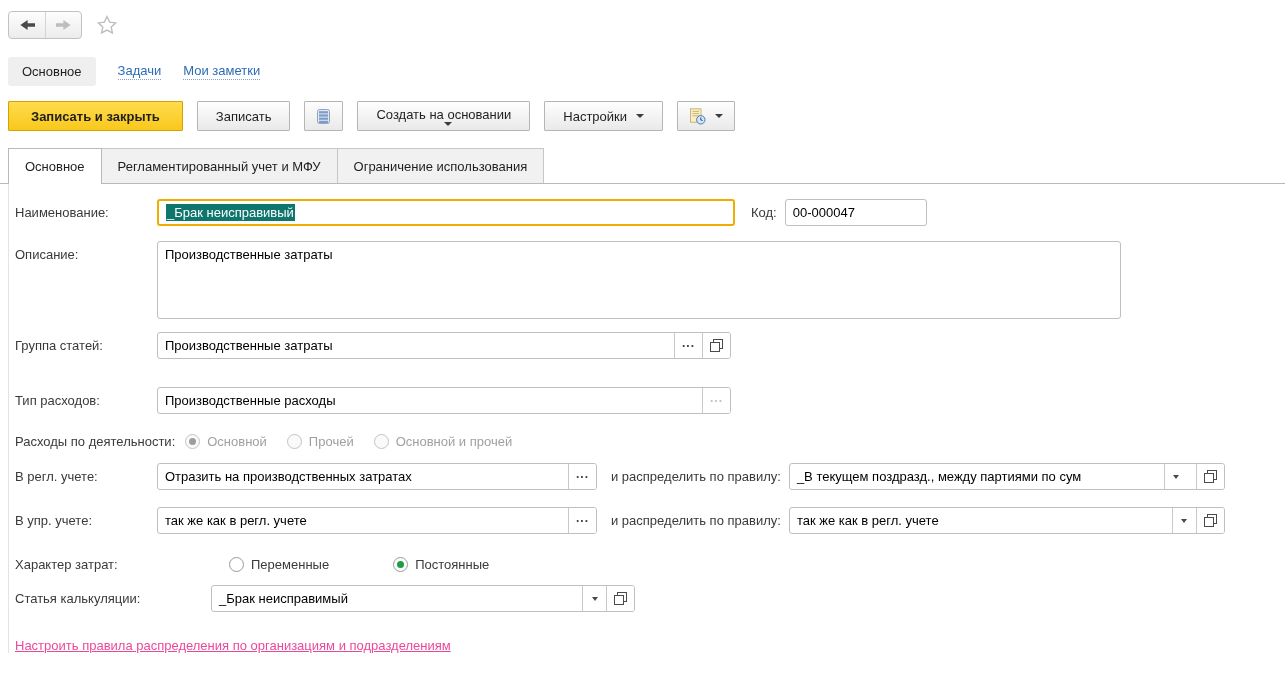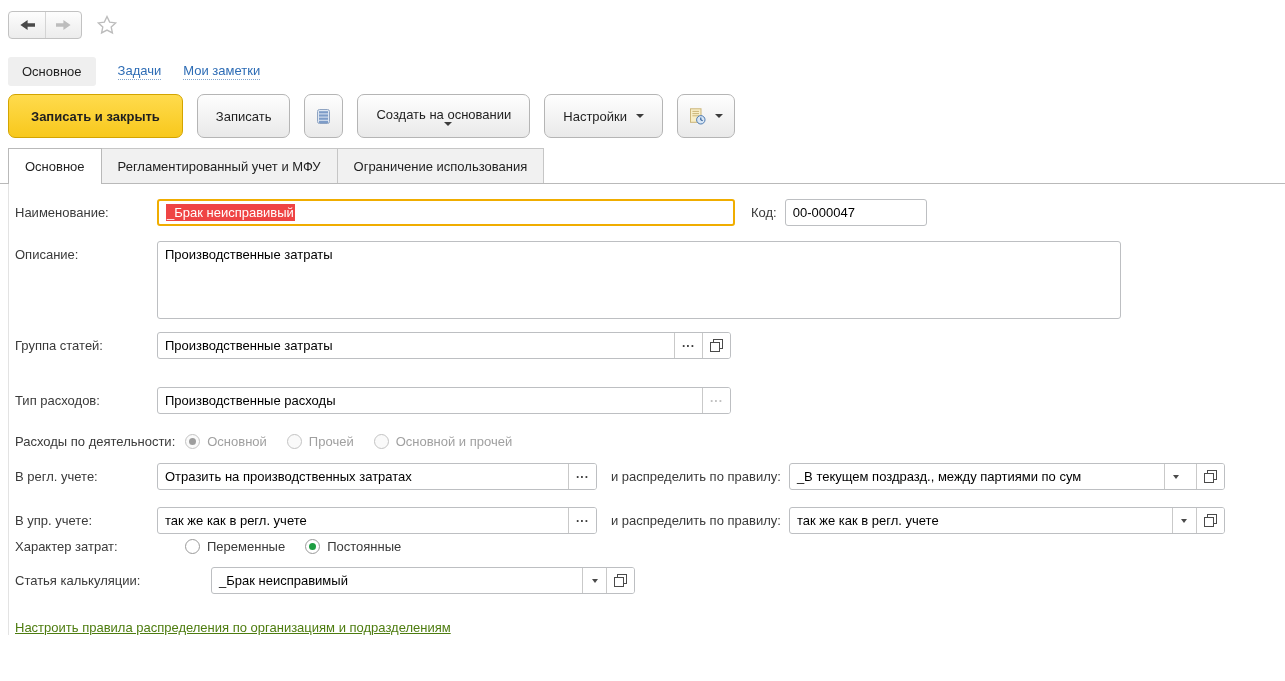--- a/index.html
+++ b/index.html
@@ -16,22 +16,22 @@
   .star { margin-left:14px; display:flex; align-items:center; cursor:pointer; }
   .title { margin-left:10px; font-size:17px; font-weight:400; color:#2b2b2b; white-space:nowrap; }
 
   
   .navtabs { display:flex; align-items:center; margin:14px 0 0 8px; height:30px; }
   .navtab-chip { background:#efefef; border-radius:3px; padding:7px 14px; color:#1f1f1f; cursor:pointer; }
   .navlink { margin-left:22px; color:#2d6cb5; cursor:pointer; border-bottom:1px dotted #7fa3cc; padding-bottom:1px; }
 
   
   .toolbar { display:flex; align-items:center; margin:14px 0 0 8px; height:32px; }
-  .btn { height:44px; display:inline-flex; align-items:center; justify-content:center;
-         background:linear-gradient(#fefefe,#e9e9e9); border:1px solid #b5b5b5; border-radius:7px;
+  .btn { height:30px; display:inline-flex; align-items:center; justify-content:center;
+         background:linear-gradient(#fefefe,#e9e9e9); border:1px solid #b5b5b5; border-radius:1px;
          padding:0 18px; font-size:13px; color:#1f1f1f; cursor:pointer; white-space:nowrap; }
   .btn.primary { background:linear-gradient(#ffdb4d,#f8c81c); border-color:#d3a400; font-weight:700; padding:0 22px; }
   .btn + .btn { margin-left:14px; }
   .btn.iconbtn { padding:0 11px; }
   .caret { width:0; height:0; border-left:4px solid transparent; border-right:4px solid transparent;
            border-top:4px solid #3c3c3c; display:inline-block; margin-left:9px; }
 
   
   .tabstrip { display:flex; margin-top:16px; padding-left:8px; border-bottom:1px solid #b9b9b9; height:36px; }
   .tab { background:#f1f1f1; border:1px solid #c6c6c6; border-bottom:none; padding:0 16px;
@@ -41,21 +41,21 @@
 
   
   .content { border-left:1px solid #e3e3e3; margin-left:8px; padding:8px 0 0 6px; }
   .row { display:flex; align-items:center; }
   .lbl { color:#3a3a3a; white-space:nowrap; }
   .labelcol { width:142px; flex-shrink:0; }
 
   .field { border:1px solid #bdbfc2; border-radius:3px; background:#fff; height:27px;
            display:flex; align-items:center; padding:0 7px; color:#000; white-space:nowrap; overflow:hidden; }
   .field.focus { border:2px solid #f0ad00; }
-  .selected-text { background:#ef4444; color:#fff; padding:1px 1px; }
+  .selected-text { background:#0f766e; color:#fff; padding:1px 1px; }
   .placeholder { color:#a6a6a6; }
 
   .combo { display:flex; align-items:stretch; border:1px solid #bdbfc2; border-radius:3px; background:#fff; height:27px; overflow:hidden; }
   .combo .text { display:flex; align-items:center; padding:0 7px; color:#000; white-space:nowrap; overflow:hidden; flex:1; }
   .combo .cbtn { display:flex; align-items:center; justify-content:center; border-left:1px solid #c9c9c9;
                  cursor:pointer; color:#3c3c3c; font-weight:700; letter-spacing:1px; background:#fff; }
   .combo .cbtn.dots { width:28px; font-size:12px; padding-bottom:5px; }
   .combo .cbtn.dots.disabled { color:#c0c0c0; cursor:default; }
   .combo .cbtn.drop { width:24px; }
   .combo .cbtn.open { width:28px; }
@@ -68,21 +68,21 @@
   .radio { display:inline-flex; align-items:center; margin-right:20px; cursor:pointer; }
   .radio .circ { width:15px; height:15px; border:1px solid #9a9a9a; border-radius:50%; background:#fff;
                  margin-right:7px; position:relative; flex-shrink:0; }
   .radio.sel .circ::after { content:""; position:absolute; inset:3px; border-radius:50%; background:#1e9e42; }
   .radio.disabled { cursor:default; }
   .radio.disabled .circ { border-color:#c3c3c3; background:#fafafa; }
   .radio.disabled.sel .circ::after { background:#9d9d9d; }
   .radio.disabled .rlbl { color:#a0a0a0; }
   .rlbl { color:#3a3a3a; white-space:nowrap; }
 
-  .biglink { color:#4d7c0f; text-decoration:underline; cursor:pointer; white-space:nowrap; }
+  .biglink { color:#ec4899; text-decoration:underline; cursor:pointer; white-space:nowrap; }
 </style>
 </head>
 <body>
 
 <div class="header">
   <div class="navgroup">
     <button class="navbtn">
       <svg width="17" height="12" viewBox="0 0 17 12">
         <path d="M16 4.2 H8.6 V1 L1.4 6 L8.6 11 V7.8 H16 Z" fill="#4a4a4a"></path>
       </svg>
@@ -236,21 +236,21 @@
         </span>
       <span class="cbtn open">
         <svg width="13" height="13" viewBox="0 0 13 13">
           <rect x="3.5" y="0.5" width="9" height="9" fill="#fff" stroke="#4a4a4a"></rect>
           <rect x="0.5" y="3.5" width="9" height="9" fill="#fff" stroke="#4a4a4a"></rect>
         </svg>
       </span>
     </div>
   </div>
 
-  <div class="row" style="margin-top:5px;">
+  <div class="row" style="margin-top:23px;gap:44px;">
     <span class="lbl" style="width:170px;">Характер затрат:</span>
     <span class="radio">
       <span class="circ"></span>
       <span class="rlbl">Переменные</span>
     </span>
     <span class="radio sel">
       <span class="circ"></span>
       <span class="rlbl">Постоянные</span>
     </span>
   </div>

